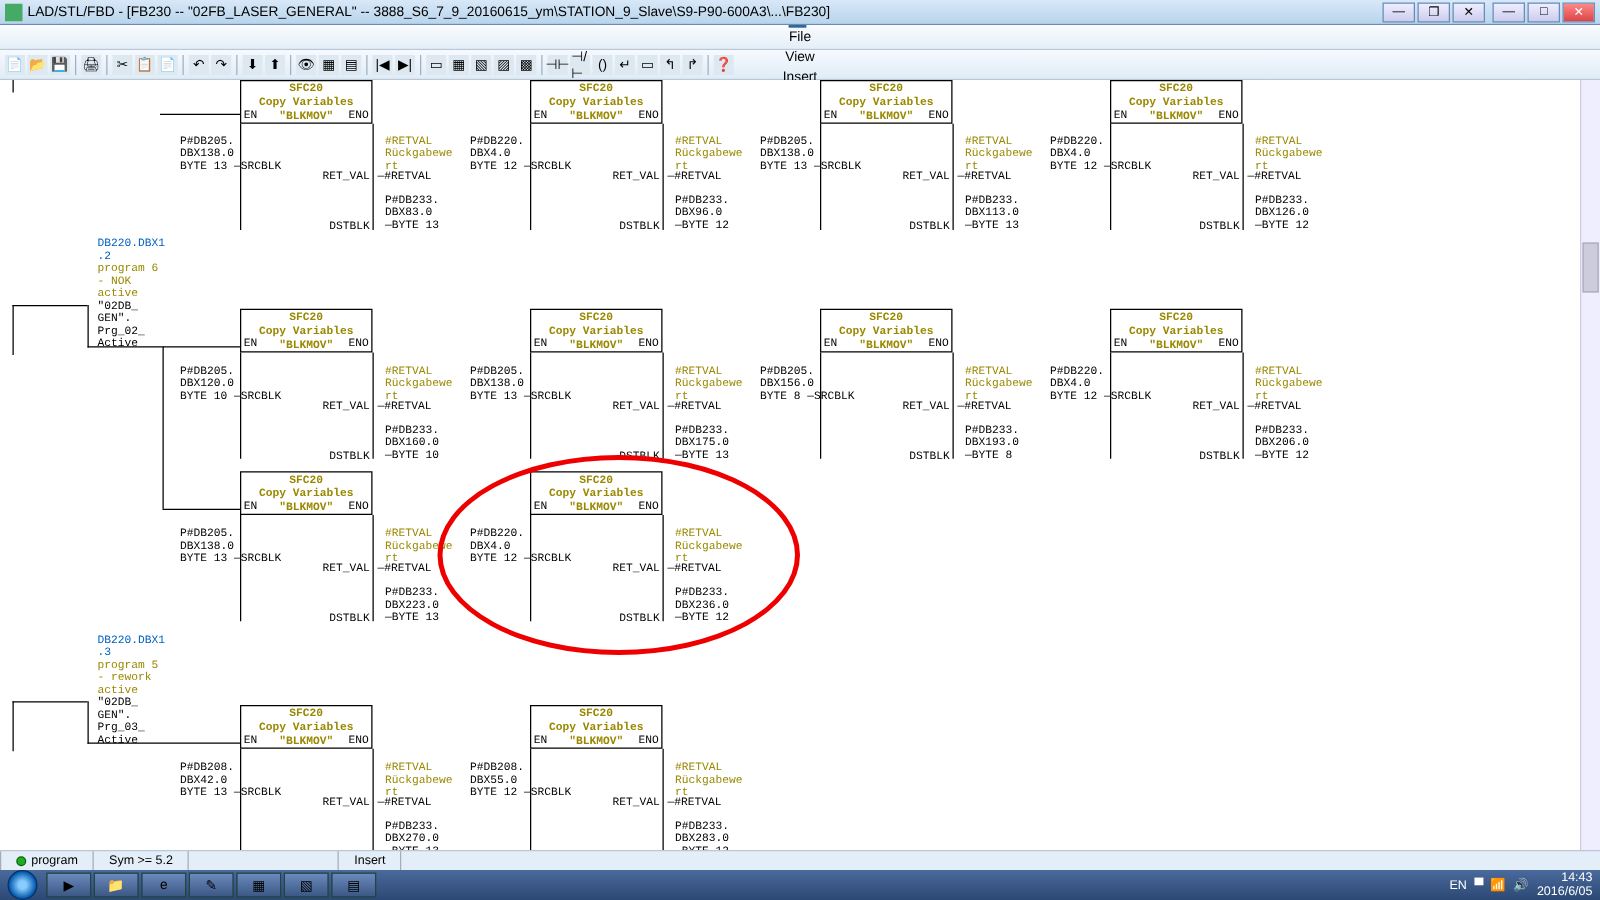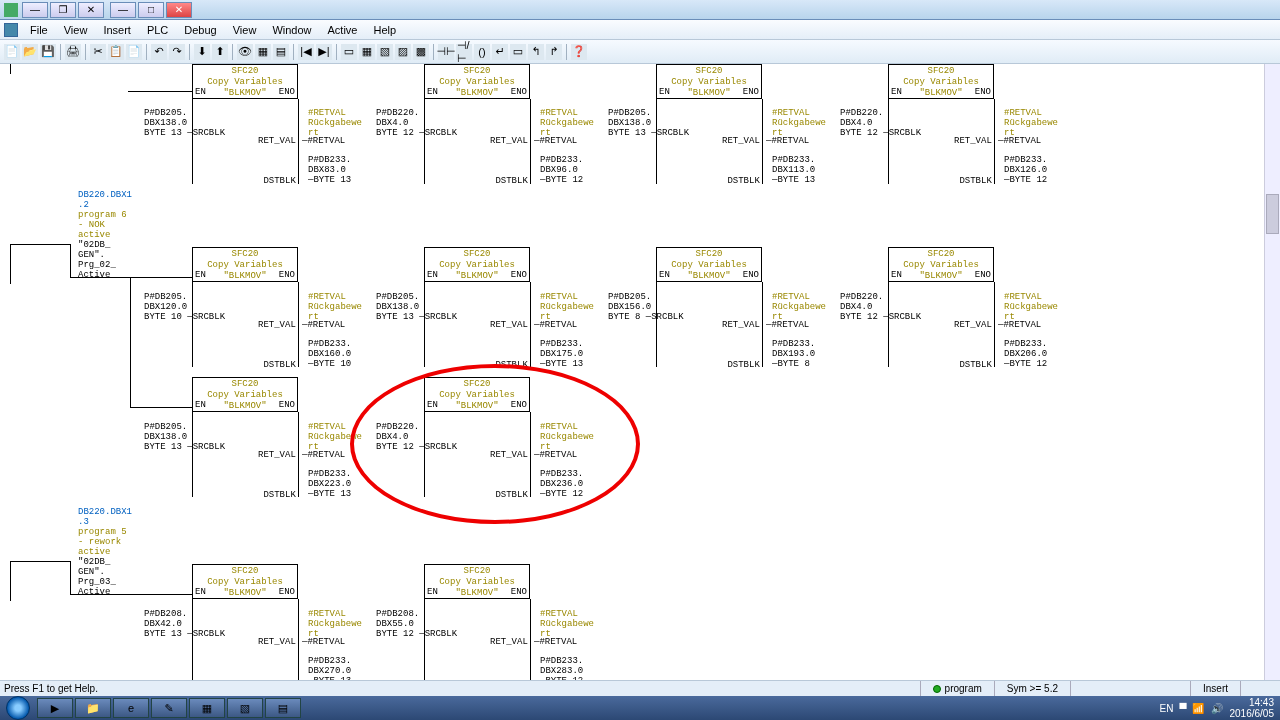--- a/index.html
+++ b/index.html
@@ -3,54 +3,55 @@
 <meta charset="utf-8">
 <style>
 * { margin: 0; padding: 0; box-sizing: border-box; }
 body { font-family: "Segoe UI", Tahoma, sans-serif; font-size: 11px; background: #fff; overflow: hidden; width: 1280px; height: 720px; position: relative; }
 .titlebar { height: 20px; background: linear-gradient(#d8e8f8,#b8d4ec); display: flex; align-items: center; padding: 0 4px; border-bottom: 1px solid #6a8db8; }
 .titlebar-icon { width: 14px; height: 14px; margin-right: 4px; background:#4a6; }
 .titlebar-text { flex:1; color:#000; font-size:11px; }
 .winbtns { display:flex; gap:2px; }
 .winbtn { width:26px; height:16px; background:linear-gradient(#eef,#cce); border:1px solid #6a8db8; display:flex; align-items:center; justify-content:center; font-size:10px; }
 .winbtn.close { background:linear-gradient(#f88,#d44); color:#fff; }
-.menubar { height:20px; background:linear-gradient(#fafcff,#e4eef8); display:flex; align-items:center; padding:0 4px; border-bottom:1px solid #b8c8d8; }
+.menubar { height:20px; background:linear-gradient(#fafcff,#e4eef8); display:flex; align-items:center; padding:0 4px; border-bottom:1px solid #b8c8d8;flex-direction:column; }
 .mitem { padding:2px 8px; cursor:default; }
 .menu-icon { width:14px; height:14px; margin-right:4px; background:#48a; border:1px solid #369; }
 .toolbar { height:24px; background:linear-gradient(#f6faff,#e0ecf6); border-bottom:1px solid #b8c8d8; display:flex; align-items:center; padding:0 4px; gap:2px; }
 .tbtn { width:16px; height:16px; border:1px solid transparent; display:flex; align-items:center; justify-content:center; cursor:default; background:#dde8f0; }
 .tsep { width:1px; height:16px; background:#a0b0c0; margin:0 2px; }
 .canvas { position:absolute; top:64px; left:0; right:0; bottom:40px; background:#fff; overflow:hidden; font-family:"Courier New",monospace; font-size:9px; }
 .scrollbar-v { position:absolute; right:0; top:64px; bottom:40px; width:16px; background:#eef; border-left:1px solid #ccd; }
 .scroll-thumb { position:absolute; left:1px; right:1px; top:130px; height:40px; background:#ccd; border:1px solid #aab; }
 .statusbar { position:absolute; left:0; right:0; bottom:24px; height:16px; background:#e4eef8; border-top:1px solid #b8c8d8; display:flex; align-items:center; font-size:10px; }
 .status-left { flex:1; padding-left:4px; }
 .status-seg { border-left:1px solid #aab; padding:0 12px; height:100%; display:flex; align-items:center; }
 .status-dot { width:8px; height:8px; border-radius:4px; background:#2a2; margin-right:4px; border:1px solid #060;}
 .taskbar { position:absolute; left:0; right:0; bottom:0; height:24px; background:linear-gradient(#4a6a9c,#2c4874); display:flex; align-items:center; }
 .startorb { width:24px; height:24px; border-radius:12px; background:radial-gradient(#8cf 20%,#05a 70%); margin:0 6px; border:1px solid #036; }
 .task { width:36px; height:20px; margin:0 1px; background:linear-gradient(#6a8abc,#3c5884); border:1px solid #244; display:flex; align-items:center; justify-content:center; }
 .tray { margin-left:auto; display:flex; align-items:center; color:#fff; font-size:10px; padding-right:6px; gap:6px; }
 
 .sfc { position:absolute; width:106px; border:1px solid #000; background:#fff; text-align:center; }
-.sfc-head { color:#998800; font-weight:normal; line-height:11px; padding:1px 0; }
+.sfc-head { color:#998800; font-weight:bold; line-height:11px; padding:1px 0; }
 .sfc-port { position:absolute; font-size:9px; }
 .en { left:2px; bottom:1px; }
 .eno { right:2px; bottom:1px; }
 .io-text { position:absolute; font-size:9px; line-height:10px; color:#000; }
 .io-gold { color:#998800; }
 .io-blue { color:#0060c0; }
 .rail { position:absolute; background:#000; }
 .red-oval { position:absolute; border:4px solid #e00; border-radius:50%; pointer-events:none; }
 </style>
 </head>
 <body>
 
 <div class="titlebar">
   <div class="titlebar-icon"></div>
+  <div class="titlebar-text">LAD/STL/FBD - [FB230 -- "02FB_LASER_GENERAL" -- 3888_S6_7_9_20160615_ym\STATION_9_Slave\S9-P90-600A3\...\FB230]</div>
   <div class="winbtns">
     <div class="winbtn">—</div>
     <div class="winbtn">❐</div>
     <div class="winbtn">✕</div>
   </div>
   <div style="width:6px"></div>
   <div class="winbtns">
     <div class="winbtn">—</div>
     <div class="winbtn">□</div>
     <div class="winbtn close">✕</div>
@@ -319,21 +320,20 @@
   <div class="rail" style="left:424px; top:535px; width:1px; height:85px;"></div>
   <div class="rail" style="left:530px; top:535px; width:1px; height:85px;"></div>
 
 </div>
 
 <div class="scrollbar-v">
   <div class="scroll-thumb"></div>
 </div>
 
 <div class="statusbar">
-  <div class="status-left">Press F1 to get Help.</div>
   <div class="status-seg">
       <span class="status-dot"></span>
       <span>program</span>
     </div>
   <div class="status-seg">Sym &gt;= 5.2</div>
   <div class="status-seg" style="width:120px;"></div>
   <div class="status-seg">Insert</div>
   <div class="status-seg" style="width:40px;"></div>
 </div>
 

